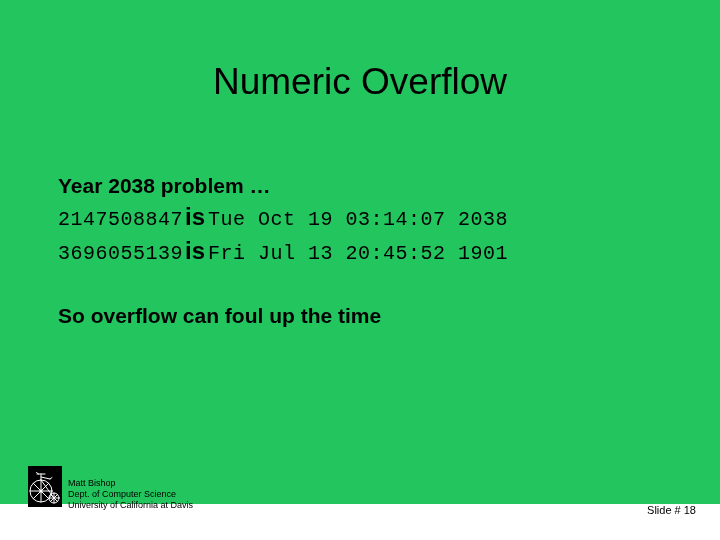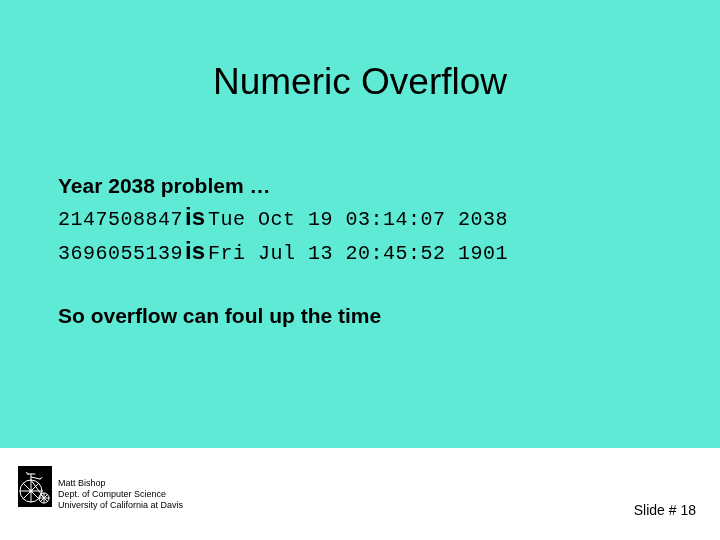--- a/index.html
+++ b/index.html
@@ -10,22 +10,22 @@
     width: 720px;
     height: 540px;
     background: #ffffff;
     font-family: "Liberation Sans", sans-serif;
     color: #000000;
     overflow: hidden;
   }
   .slide {
     position: relative;
     width: 720px;
-    height: 448px;
-    background: #5eead4;
+    height: 504px;
+    background: #22c55e;
   }
 
   
   .slide-title {
     position: absolute;
     left: 0;
     top: 60px;
     width: 720px;
     text-align: center;
     font-family: "Liberation Sans", sans-serif;
@@ -77,21 +77,21 @@
     font-size: 21px;
     font-weight: 700;
     line-height: 31px;
     color: #000000;
     white-space: nowrap;
   }
 
   
   .footer {
     position: absolute;
-    left: 18px;
+    left: 28px;
     top: 466px;
     display: flex;
     align-items: flex-start;
   }
   .logo-box {
     width: 34px;
     height: 41px;
     background: #000000;
     flex: 0 0 auto;
   }
@@ -107,21 +107,21 @@
     font-size: 9px;
     line-height: 11px;
     color: #000000;
     white-space: nowrap;
   }
   .slide-number {
     position: absolute;
     right: 24px;
     top: 505px;
     font-family: "Liberation Sans", sans-serif;
-    font-size: 14px;
+    font-size: 11px;
     line-height: 11px;
     color: #000000;
     white-space: nowrap;
   }
 </style>
 </head>
 <body>
 
 <div class="slide">
 

